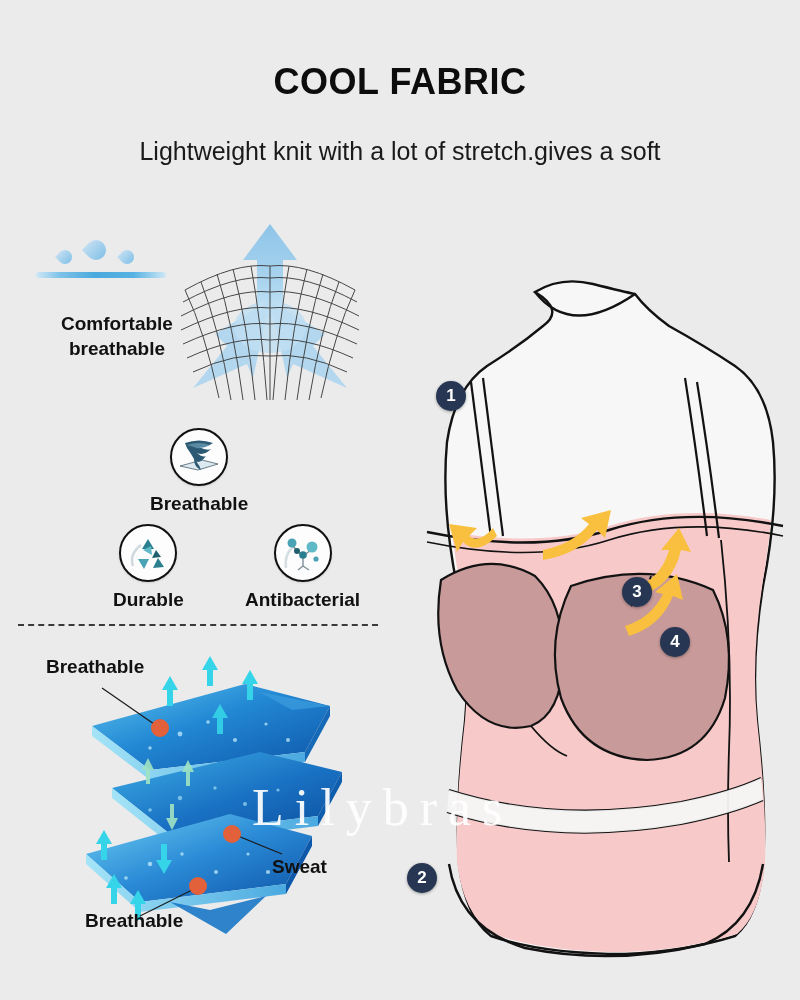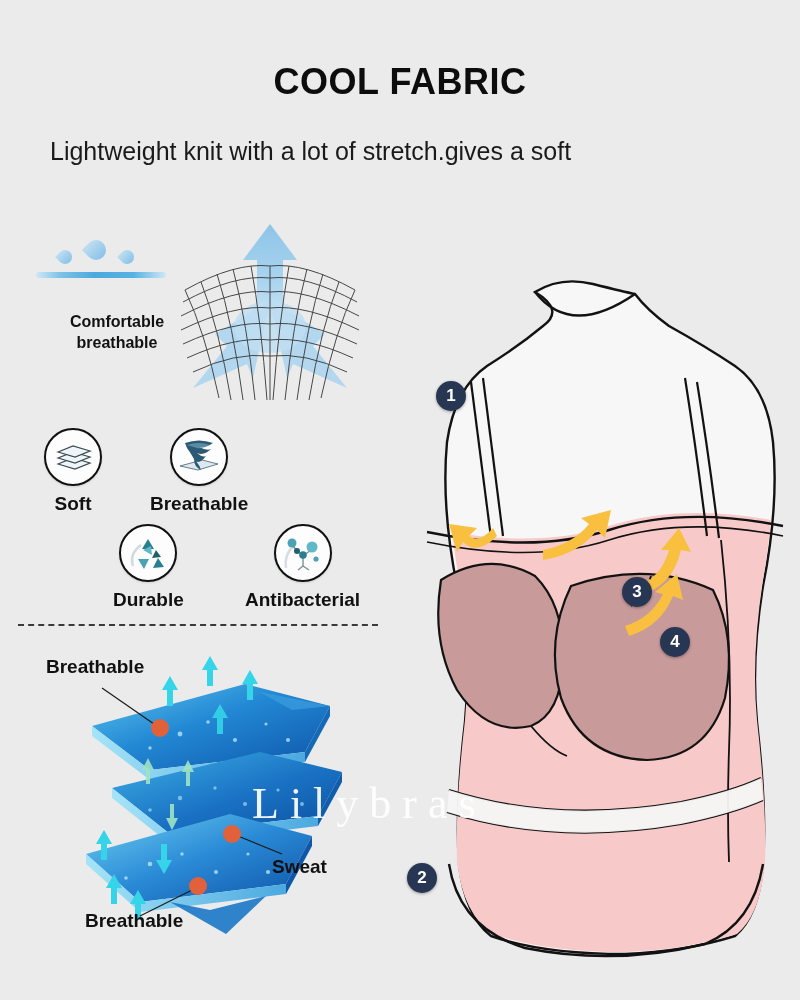--- a/index.html
+++ b/index.html
@@ -14,34 +14,34 @@
 
   
   .title {
     position:absolute; top:64px; left:0; width:800px;
     text-align:center;
     font-size:36px; font-weight:bold; letter-spacing:0.5px;
     color:#0d0d0d; line-height:1;
   }
   .subtitle {
     position:absolute; top:135px; left:50px; width:700px;
-    text-align:left;
+    text-align:center;
     font-size:25px; color:#1a1a1a; line-height:1.35;
   }
 
   
   .droplets { position:absolute; left:36px; top:236px; width:130px; height:46px; }
   .drop { position:absolute; background:linear-gradient(180deg,#bcdcf2 0%,#7fc0e8 100%);
           border-radius:0 50% 50% 50%; transform:rotate(-45deg); opacity:.92; }
   .bar { position:absolute; left:0; top:36px; width:130px; height:6px; border-radius:3px;
          background:linear-gradient(90deg,#cfe8f6 0%,#7fc3e8 18%,#4aa9dd 45%,#57b2e2 75%,#cfe8f6 100%); }
 
   .comfort-label {
     position:absolute; left:22px; top:312px; width:190px;
-    font-size:16px; font-weight:bold; color:#111; line-height:1.3; text-align:center;
+    font-size:19px; font-weight:bold; color:#111; line-height:1.3; text-align:center;
   }
 
   
   .mesh-wrap { position:absolute; left:175px; top:222px; width:190px; height:180px; }
 
   
   .feature { position:absolute; text-align:center; }
   .feature .circle {
     width:54px; height:54px; border-radius:50%;
     background:#fdfdfd; border:2px solid #111; margin:0 auto;
@@ -66,21 +66,21 @@
     position:absolute; width:30px; height:30px; border-radius:50%;
     background:#273753; color:#fff; font-size:17px; font-weight:bold;
     display:flex; align-items:center; justify-content:center;
     box-shadow:0 1px 3px rgba(0,0,0,.35);
   }
 
   
   .watermark {
     position:absolute; left:252px; top:778px;
     font-family:"Liberation Serif", serif;
-    font-size:44px; letter-spacing:11px; color:#ffffff; opacity:.93;
+    font-size:52px; letter-spacing:11px; color:#ffffff; opacity:.93;
     pointer-events:none; white-space:nowrap;
   }
 </style>
 </head>
 <body>
 
 <div id="stage">
 
   <div class="title">COOL FABRIC</div>
   <div class="subtitle">
@@ -135,32 +135,20 @@
         <path d="M95 44 L95 178"></path>
         <path d="M114 44 Q104 98 98 178"></path>
         <path d="M132 47 Q118 100 110 178"></path>
         <path d="M148 52 Q132 102 122 178"></path>
         <path d="M164 60 Q146 106 134 178"></path>
         <path d="M180 68 Q160 110 146 176"></path>
       </g>
     </svg>
   </div>
 
-  <div class="feature" style="left:44px; top:428px;">
-    <div class="circle">
-      <svg viewBox="0 0 54 54" width="54" height="54">
-        <g stroke="#3a4a52" stroke-width="1.2" fill="#eef4f7">
-          <path d="M12 34 L27 28 L44 33 L29 39 Z"></path>
-          <path d="M12 28 L27 22 L44 27 L29 33 Z"></path>
-          <path d="M12 22 L27 16 L44 21 L29 27 Z"></path>
-        </g>
-      </svg>
-    </div>
-    <div class="cap">Soft</div>
-  </div>
 
   <div class="feature" style="left:150px; top:428px;">
     <div class="circle">
       <svg viewBox="0 0 54 54" width="54" height="54">
         <path d="M8 36 L30 30 L46 34 L26 40 Z" fill="#dde9f0" stroke="#46606e" stroke-width=".8"></path>
         <path d="M13 13 Q27 8 41 13 Q34 18 27 17 Q35 21 39 19 Q32 26 25 23 Q31 28 34 26 Q28 34 24 31 Q28 36 29 40 Q22 37 22 29 Q18 22 15 18 Z" fill="#2c5a74"></path>
         <path d="M15 15 Q27 11 38 15 Q30 19 25 18" fill="#6f9fb8" opacity=".7"></path>
       </svg>
     </div>
     <div class="cap">Breathable</div>

